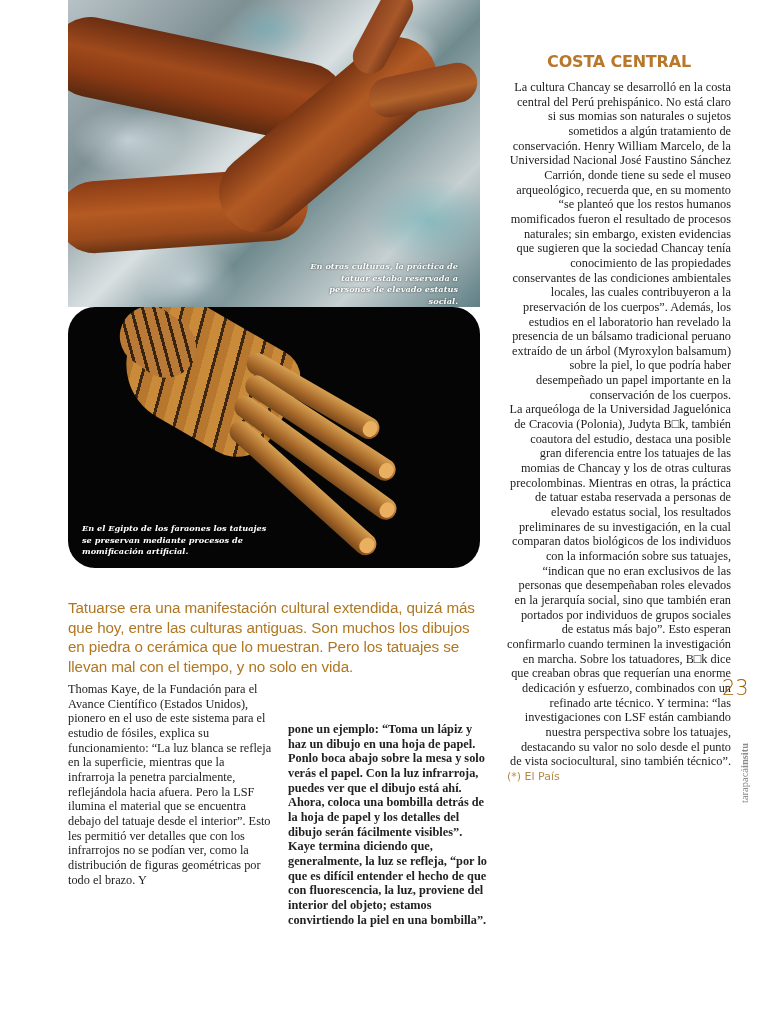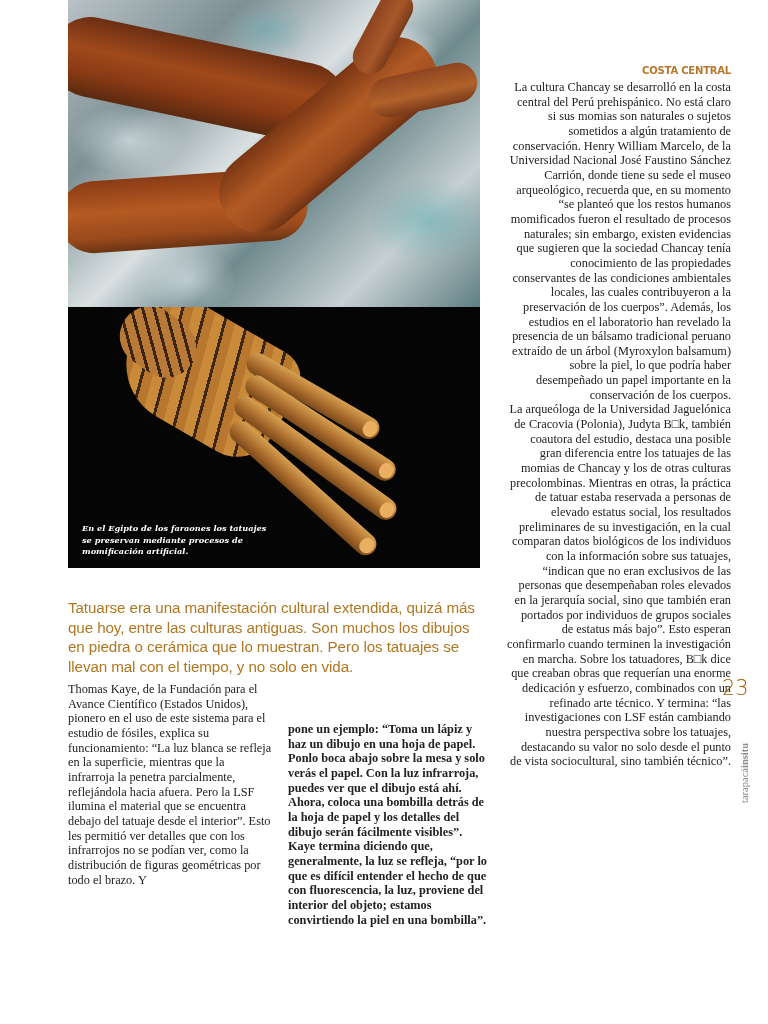--- a/index.html
+++ b/index.html
@@ -21,21 +21,21 @@
       background: linear-gradient(180deg, #6b2e12 0%, #a04a1c 40%, #8a3a14 70%, #5a2a10 100%); }
     .limb2 { left: -10px; top: 175px; width: 250px; height: 72px; transform: rotate(-4deg);
       background: linear-gradient(180deg, #8b3c16 0%, #b55a22 45%, #9a4a1c 80%, #6b3414 100%); }
     .limb3 { left: 130px; top: 95px; width: 260px; height: 80px; transform: rotate(-40deg);
       background: linear-gradient(180deg, #7a3614 0%, #b25a24 45%, #9e4c1e 80%, #6e3214 100%); }
     .limb4 { left: 300px; top: 70px; width: 110px; height: 40px; transform: rotate(-12deg);
       background: linear-gradient(180deg, #8e4420, #b0622a 60%, #7a3a1a); }
     .limb5 { left: 270px; top: 15px; width: 90px; height: 34px; transform: rotate(-62deg);
       background: linear-gradient(180deg, #8e4420, #a8582a 60%, #7a3a1a); }
 
-    .photo-bottom { top: 307px; height: 261px; background: #050505; }
+    .photo-bottom { top: 307px; height: 261px; background: #050505; border-radius: 27px; }
     .hand { position: absolute; border-radius: 40px; }
     .hand-palm { left: 55px; top: 10px; width: 170px; height: 120px; transform: rotate(30deg);
       background: repeating-linear-gradient(75deg, #c98a3a 0 10px, #3d2612 10px 13px, #b8772e 13px 22px);
       border-radius: 40px 30px 40px 60px; }
     .hand-wrist { left: 50px; top: 5px; width: 80px; height: 60px; transform: rotate(35deg);
       background: repeating-linear-gradient(40deg, #b87a36 0 8px, #3a2410 8px 11px); border-radius: 30px; }
     .finger { position: absolute; height: 22px; border-radius: 14px;
       background: linear-gradient(180deg, #d6a052, #a8692a 60%, #7a4a1c); }
     .f1 { left: 170px; top: 78px; width: 150px; transform: rotate(30deg); }
     .f2 { left: 165px; top: 110px; width: 175px; transform: rotate(33deg); }
@@ -50,42 +50,43 @@
 
     .pullquote { position: absolute; left: 68px; top: 598px; width: 420px;
       font-family: Liberation Sans, sans-serif; color: #b07722;
       font-size: 15.2px; line-height: 19.6px; letter-spacing: -0.1px; }
 
     .body-text { font-family: "Liberation Serif", "DejaVu Serif", serif; font-size: 12.3px; line-height: 14.65px; color: #222; }
     .col1 { position: absolute; left: 68px; top: 682px; width: 205px; }
     .col2 { position: absolute; left: 288px; top: 722px; width: 200px; font-weight: bold; }
     .col3 { position: absolute; left: 507px; top: 80px; width: 224px; }
 
-    .section-head { position: absolute; left: 507px; top: 65px; width: 224px; text-align: right;
-      font-family: "DejaVu Sans", "Liberation Sans", sans-serif; font-weight: bold; color: #b8772a; font-size: 10px; letter-spacing: -0.2px; }
+    .section-head { position: absolute; left: 507px; top: 52px; width: 224px; text-align: center;
+      font-family: "DejaVu Sans", "Liberation Sans", sans-serif; font-weight: bold; color: #b8772a; font-size: 16px; letter-spacing: -0.2px; }
 
     .para { display: block; text-align: right; }
     .source { font-family: "DejaVu Sans", "Liberation Sans", sans-serif; color: #b08a4a; font-size: 11px; display: block; margin-top: 1px; }
 
     .page-number { position: absolute; left: 722px; top: 676px; width: 34px; text-align: left;
       font-family: "DejaVu Sans", "Liberation Sans", sans-serif; font-size: 21px; color: #a16207; font-weight: 300; }
     .magazine-name { position: absolute; left: 739px; top: 703px; width: 14px; height: 100px;
       writing-mode: vertical-rl; transform: rotate(180deg); font-family: "Liberation Serif", serif;
       font-size: 10.5px; color: #8a8a8a; white-space: nowrap; }
     .magazine-name b { font-weight: bold; }
   </style>
 </head>
 <body>
 
 <div class="photo photo-top">
   <div class="limb limb1"></div>
   <div class="limb limb2"></div>
   <div class="limb limb3"></div>
   <div class="limb limb4"></div>
   <div class="limb limb5"></div>
+  <div class="caption caption-top">En otras culturas, la práctica de tatuar estaba reservada a personas de elevado estatus social.</div>
 </div>
 
 <div class="photo photo-bottom">
   <div class="hand hand-palm"></div>
   <div class="hand hand-wrist"></div>
   <div class="finger f1">
       <span class="nail"></span>
     </div>
   <div class="finger f2">
       <span class="nail"></span>
@@ -101,16 +102,17 @@
 
 <div class="pullquote">Tatuarse era una manifestación cultural extendida, quizá más que hoy, entre las culturas antiguas. Son muchos los dibujos en piedra o cerámica que lo muestran. Pero los tatuajes se llevan mal con el tiempo, y no solo en vida.</div>
 
 <div class="body-text col1">Thomas Kaye, de la Fundación para el Avance Científico (Estados Unidos), pionero en el uso de este sistema para el estudio de fósiles, explica su funcionamiento: “La luz blanca se refleja en la superficie, mientras que la infrarroja la penetra parcialmente, reflejándola hacia afuera. Pero la LSF ilumina el material que se encuentra debajo del tatuaje desde el interior”. Esto les permitió ver detalles que con los infrarrojos no se podían ver, como la distribución de figuras geométricas por todo el brazo. Y</div>
 <div class="body-text col2">pone un ejemplo: “Toma un lápiz y haz un dibujo en una hoja de papel. Ponlo boca abajo sobre la mesa y solo verás el papel. Con la luz infrarroja, puedes ver que el dibujo está ahí. Ahora, coloca una bombilla detrás de la hoja de papel y los detalles del dibujo serán fácilmente visibles”. Kaye termina diciendo que, generalmente, la luz se refleja, “por lo que es difícil entender el hecho de que con fluorescencia, la luz, proviene del interior del objeto; estamos convirtiendo la piel en una bombilla”.</div>
 
 <div class="section-head">COSTA CENTRAL</div>
 <div class="body-text col3">
   <span class="para">La cultura Chancay se desarrolló en la costa central del Perú prehispánico. No está claro si sus momias son naturales o sujetos sometidos a algún tratamiento de conservación. Henry William Marcelo, de la Universidad Nacional José Faustino Sánchez Carrión, donde tiene su sede el museo arqueológico, recuerda que, en su momento “se planteó que los restos humanos momificados fueron el resultado de procesos naturales; sin embargo, existen evidencias que sugieren que la sociedad Chancay tenía conocimiento de las propiedades conservantes de las condiciones ambientales locales, las cuales contribuyeron a la preservación de los cuerpos”. Además, los estudios en el laboratorio han revelado la presencia de un bálsamo tradicional peruano extraído de un árbol (Myroxylon balsamum) sobre la piel, lo que podría haber desempeñado un papel importante en la conservación de los cuerpos.</span>
   <span class="para">La arqueóloga de la Universidad Jaguelónica de Cracovia (Polonia), Judyta B□k, también coautora del estudio, destaca una posible gran diferencia entre los tatuajes de las momias de Chancay y los de otras culturas precolombinas. Mientras en otras, la práctica de tatuar estaba reservada a personas de elevado estatus social, los resultados preliminares de su investigación, en la cual comparan datos biológicos de los individuos con la información sobre sus tatuajes, “indican que no eran exclusivos de las personas que desempeñaban roles elevados en la jerarquía social, sino que también eran portados por individuos de grupos sociales de estatus más bajo”. Esto esperan confirmarlo cuando terminen la investigación en marcha. Sobre los tatuadores, B□k dice que creaban obras que requerían una enorme dedicación y esfuerzo, combinados con un refinado arte técnico. Y termina: “las investigaciones con LSF están cambiando nuestra perspectiva sobre los tatuajes, destacando su valor no solo desde el punto de vista sociocultural, sino también técnico”.</span>
+  <span class="source">(*) El País</span>
 </div>
 
 <div class="page-number">23</div>
 <div class="magazine-name"><span>tarapacá</span><b>insitu</b></div>
 
 </body></html>

